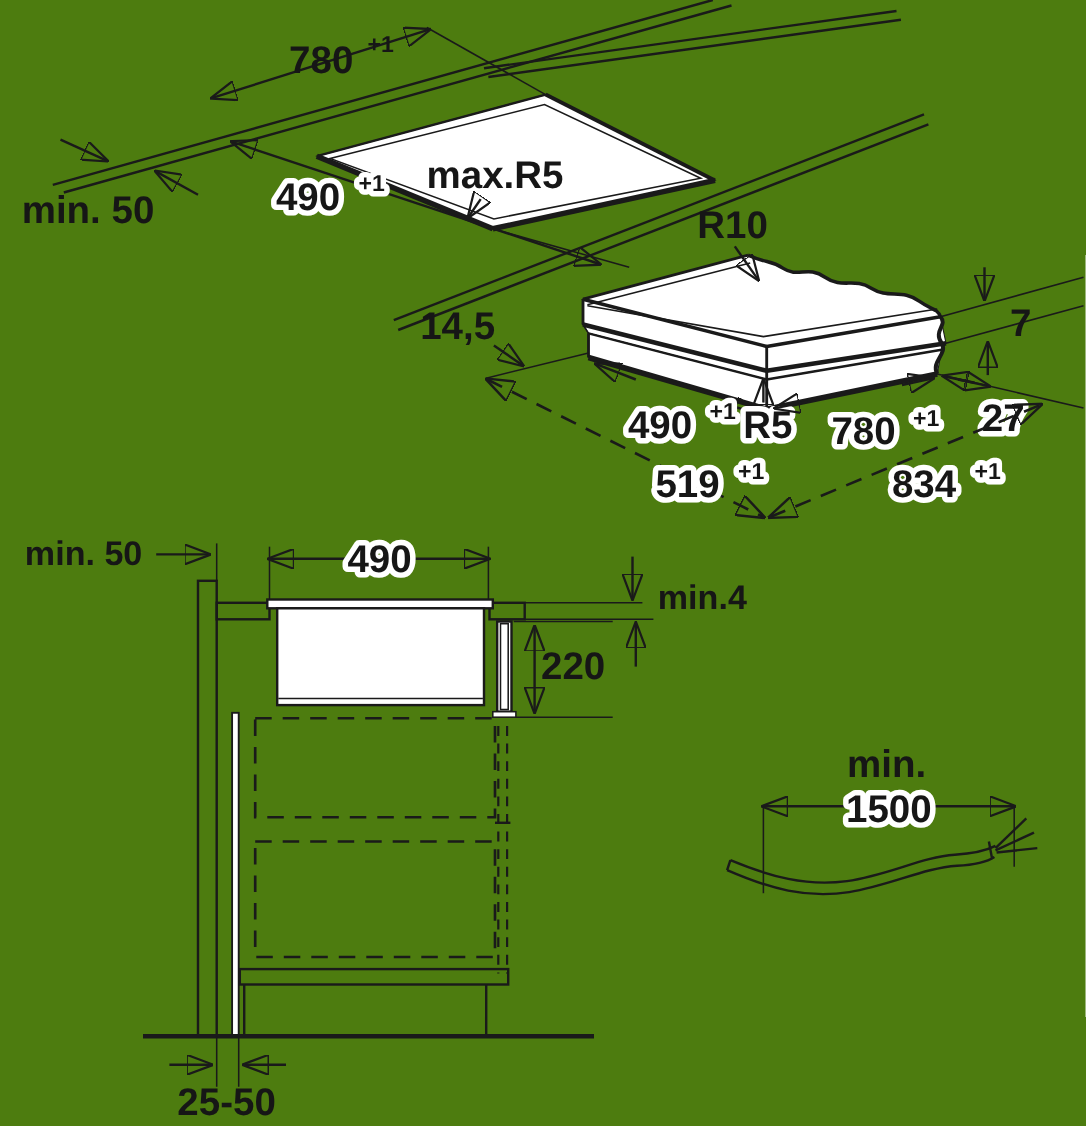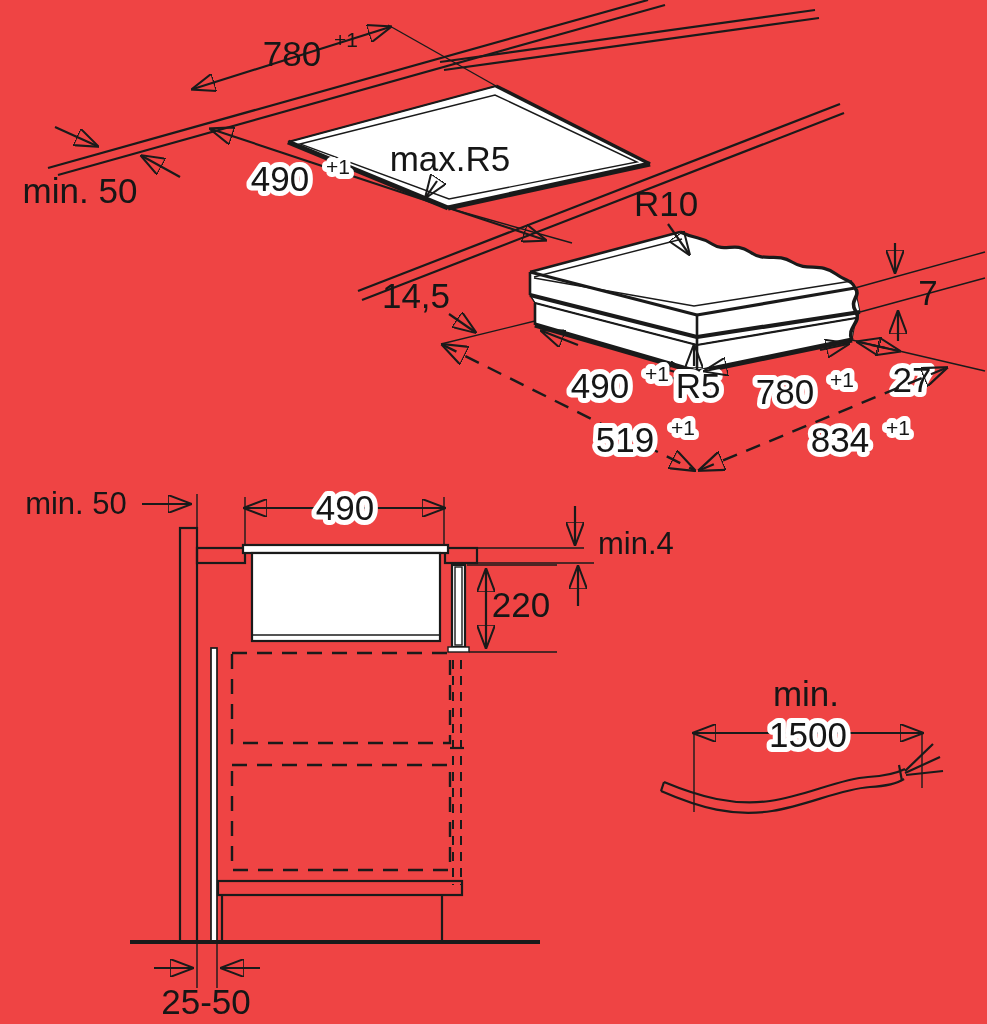--- a/index.html
+++ b/index.html
@@ -1,16 +1,16 @@
 <!DOCTYPE html>
 <html><head>
 <meta charset="utf-8">
 <style>
   html,body{margin:0;padding:0;background:#fff;}
-  .stage{position:relative;width:987px;height:1024px;background:#ef4444;overflow:hidden;}
+  .stage{position:relative;width:987px;height:1024px;background:#4d7c0f;overflow:hidden;font-weight:bold;}
   svg{display:block;}
   path,rect,line{stroke:#1a1a1a;fill:none;stroke-linecap:butt;}
   .s13{stroke-width:1.4;}
   .s16{stroke-width:1.7;}
   .s2{stroke-width:2.2;}
   .s25{stroke-width:2.6;}
   .s3{stroke-width:3.2;}
   .s35{stroke-width:3.6;}
   .s4{stroke-width:4.2;}
   .s5{stroke-width:5;}

